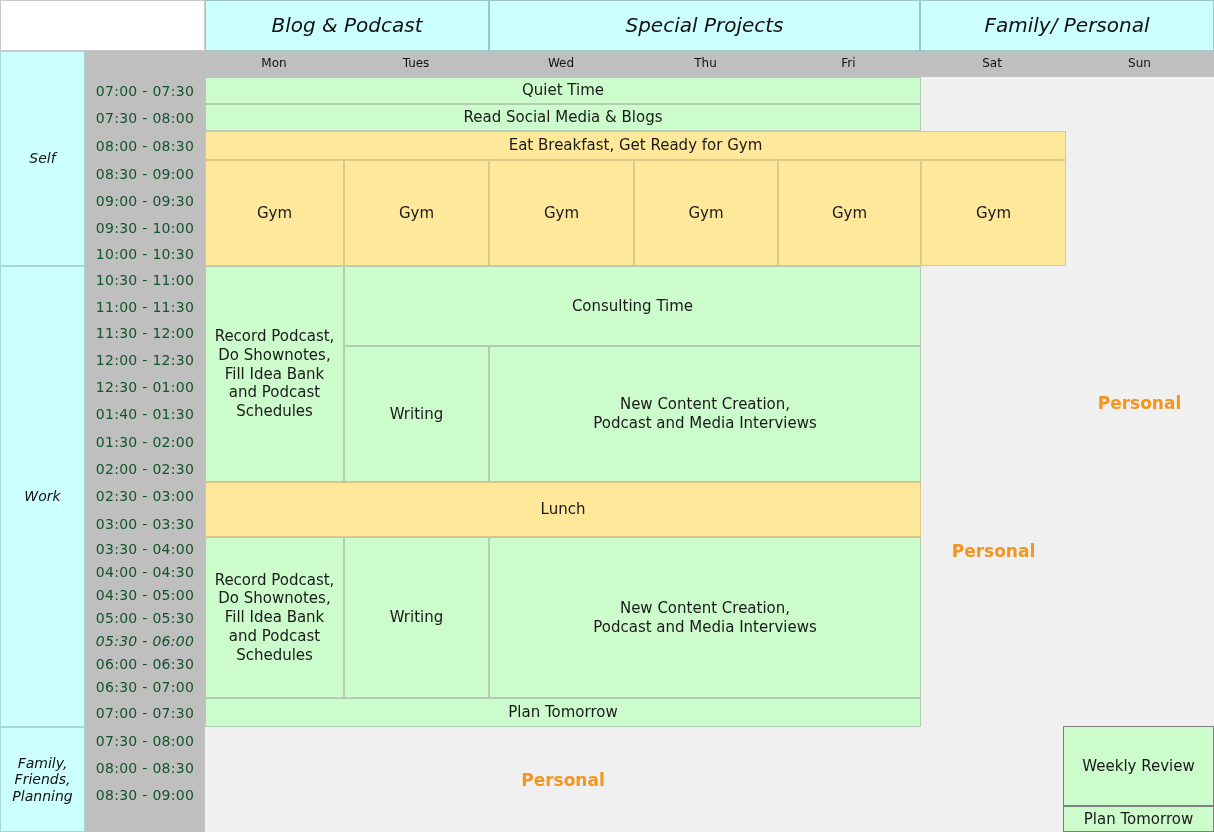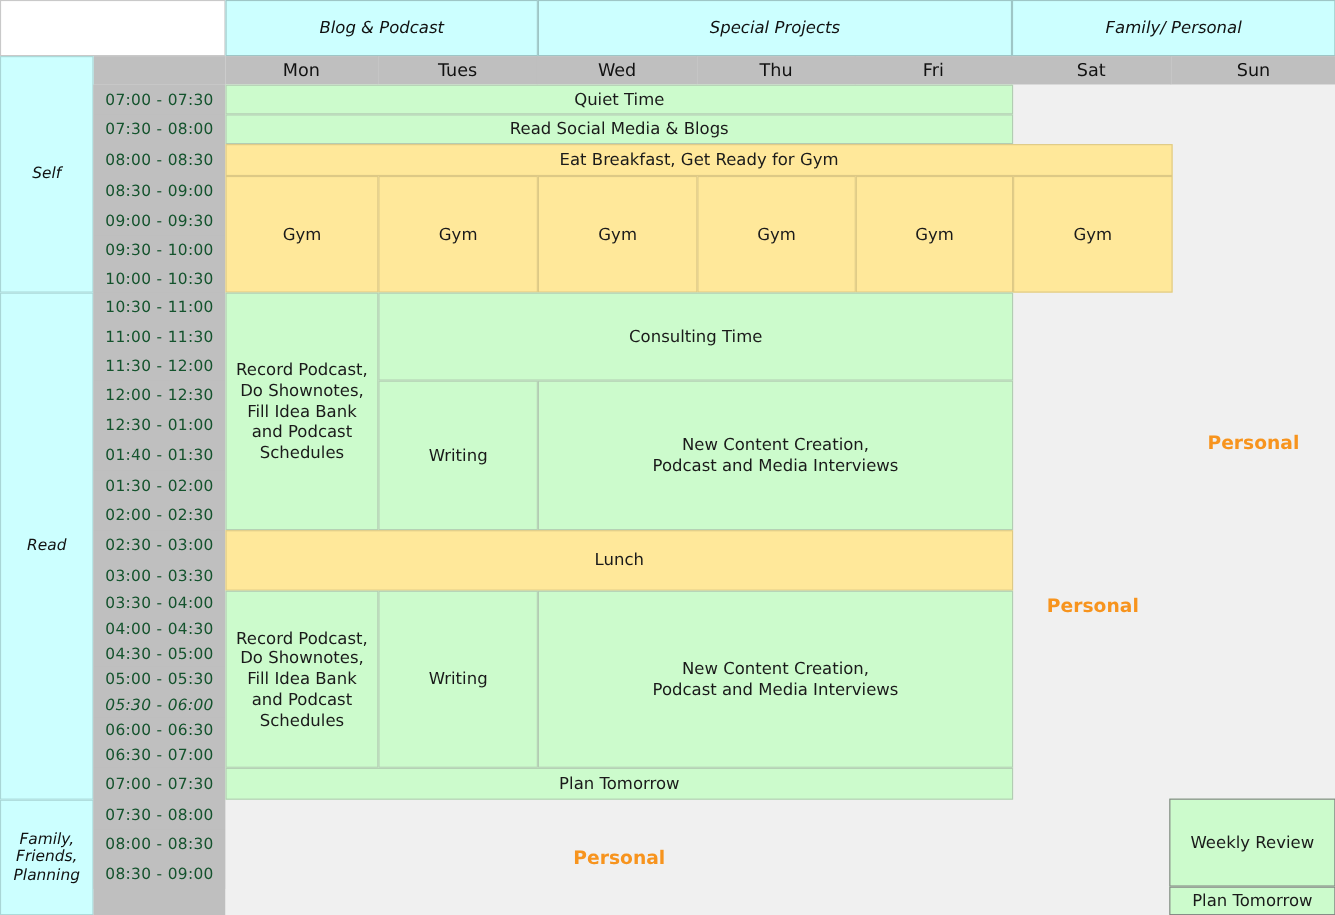--- a/index.html
+++ b/index.html
@@ -12,25 +12,25 @@
   }
   #sheet{position:relative;width:1214px;height:832px;}
 
   
   .cell{position:absolute;box-sizing:border-box;display:flex;
         align-items:center;justify-content:center;text-align:center;
         line-height:1.15;}
 
   
   .banner{background:#ccffff;border:1px solid #9ec6c6;
-          font-style:italic;font-size:15px;color:#111;}
+          font-style:italic;font-size:20px;color:#111;}
   .banner-corner{background:#ffffff;border:1px solid #c9c9c9;}
 
   
-  .dayhdr{background:#bfbfbf;border-right:1px solid #bfbfbf;font-size:16px;color:#111;}
+  .dayhdr{background:#bfbfbf;border-right:1px solid #bfbfbf;font-size:12px;color:#111;}
   .dayhdr-blank{background:#ffffff;border:1px solid #c9c9c9;}
 
   
   .vcat{background:#ccffff;border:1px solid #a9d6d6;
         font-style:italic;font-size:14px;color:#111;
         flex-direction:column;}
 
   
   .tcol{background:#bfbfbf;}
   .trow{position:absolute;box-sizing:border-box;background:#bfbfbf;
@@ -92,21 +92,21 @@
     <span>Sat</span>
   </div>
   <div class="cell dayhdr" style="left:1065px;top:51px;width:149px;height:26px;border-right:none;">
     <span>Sun</span>
   </div>
 
   <div class="cell vcat" style="left:0;top:51px;width:85px;height:215px;">
     <span>Self</span>
   </div>
   <div class="cell vcat" style="left:0;top:266px;width:85px;height:461px;">
-    <span>Read</span>
+    <span>Work</span>
   </div>
   <div class="cell vcat" style="left:0;top:727px;width:85px;height:105px;">
     <span>Family,</span>
     <span>Friends,</span>
     <span>Planning</span>
   </div>
 
   <div class="tcol" style="position:absolute;left:85px;top:77px;width:120px;height:755px;"></div>
   <div id="time-rows">
       <div class="trow" style="left: 85px; width: 120px; top: 77px; height: 27px;">07:00 - 07:30</div>

